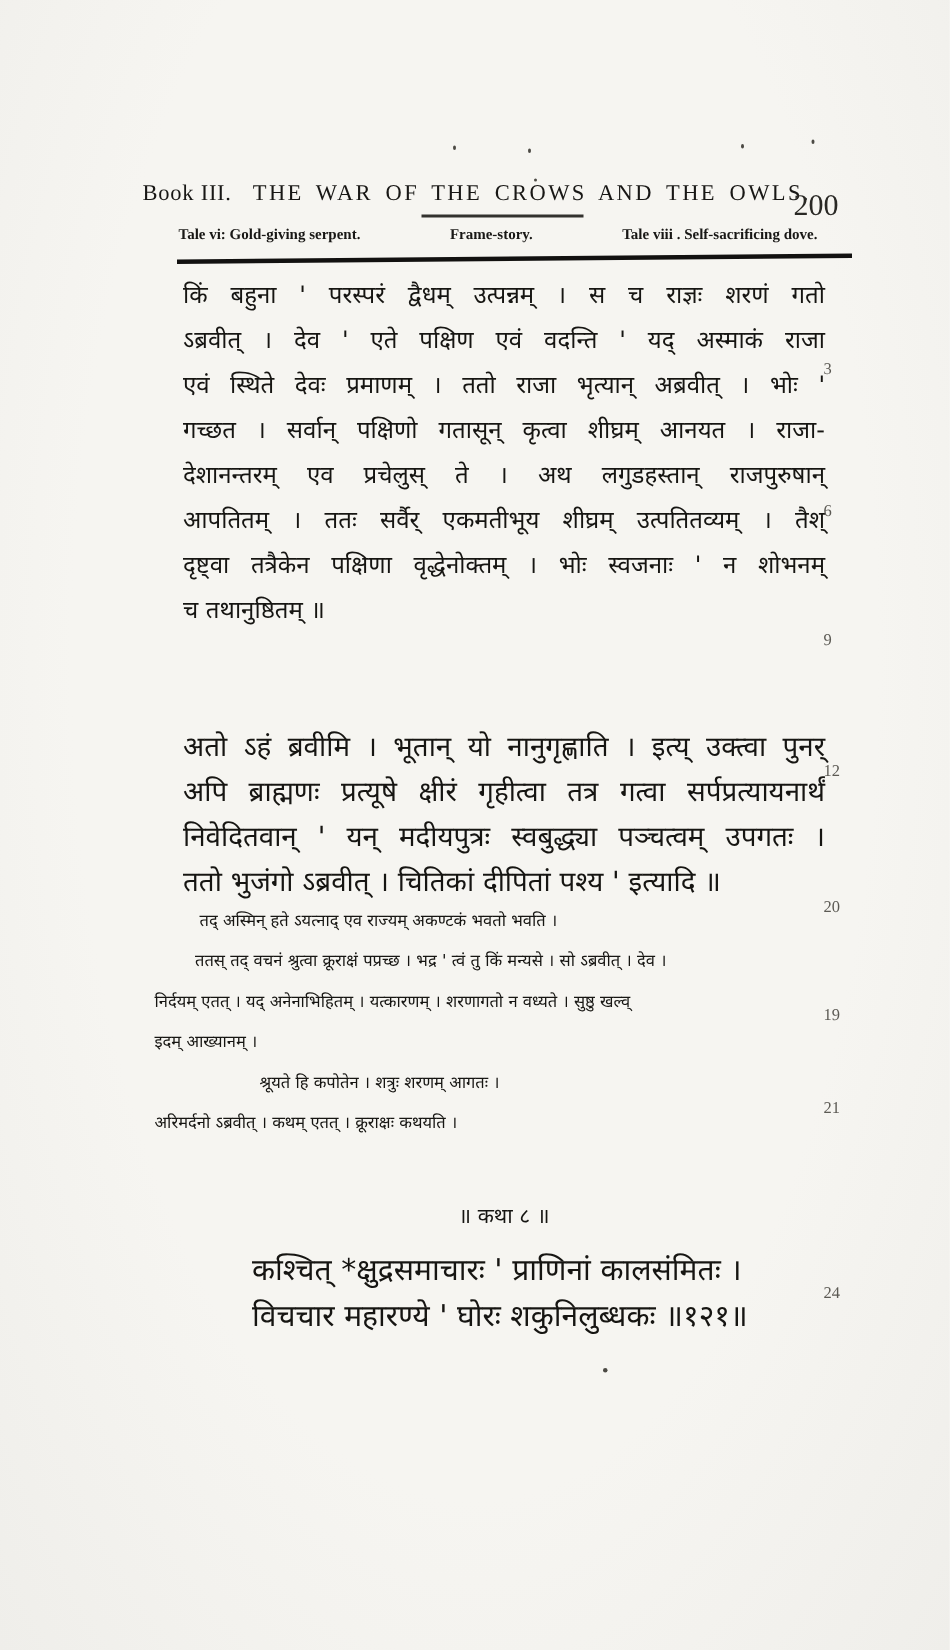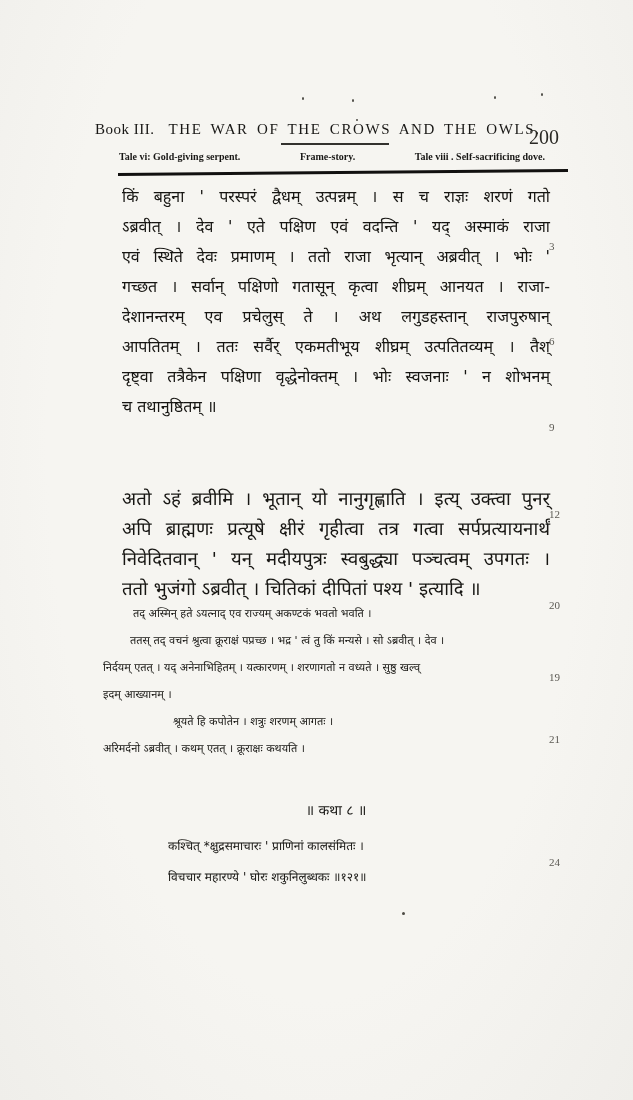--- a/index.html
+++ b/index.html
@@ -54,21 +54,21 @@
   .commentary { position:absolute; top:600px; left:103px; width:452px;
                 font-size:11px; line-height:27px; }
   .ind-a { padding-left:30px; }
   .ind-b { padding-left:27px; }
   .ind-v { padding-left:70px; }
 
   .katha-heading { position:absolute; top:800px; left:122px; width:428px;
                    text-align:center; font-size:14px; color:#161512; }
 
   .verse2 { position:absolute; top:831px; left:168px; width:390px;
-            font-size:12px; line-height:31px; }
+            font-size:20px; line-height:31px; }
 
   .margin-num {
     position:absolute; left:549px;
     font-family:"Liberation Serif", serif; font-size:11px; color:#5c5a54;
   }
 
   .speck { position:absolute; background:#4c4a44; border-radius:50%; }
   .s1 { top:97px;  left:302px; width:2px; height:3px; }
   .s2 { top:99px;  left:352px; width:2px; height:3px; }
   .s3 { top:96px;  left:494px; width:2px; height:3px; }

